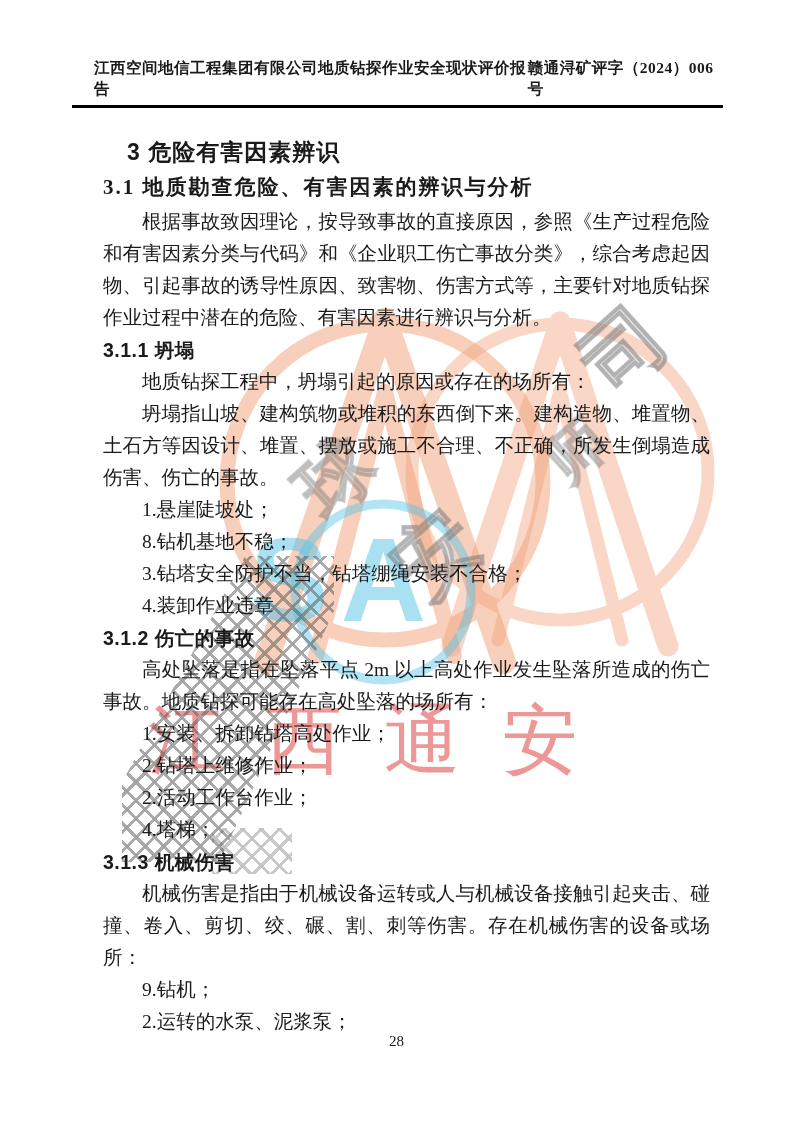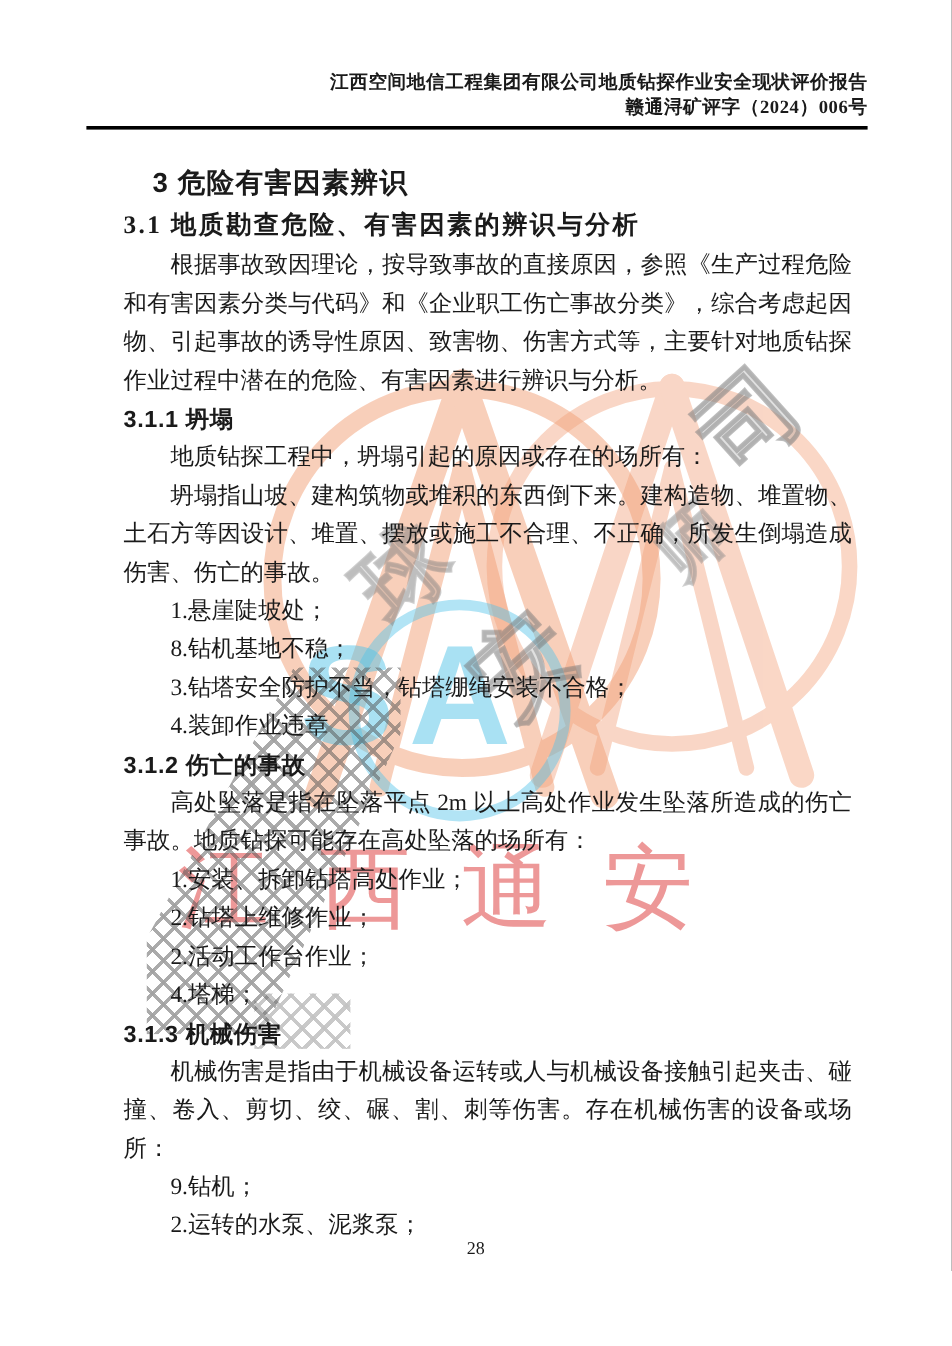--- a/index.html
+++ b/index.html
@@ -9,21 +9,20 @@
     background:#ffffff; overflow:hidden;
     font-family:"Liberation Serif","DejaVu Serif",serif;
     color:#1a1a1a;
   }
   
   .header {
     position:absolute; left:72px; right:70px; top:58px;
     display:flex; justify-content:space-between; align-items:flex-end;
     border-bottom:3px solid #000; padding-bottom:5px;
     z-index:5;
-    flex-direction:column;
   }
   .header .h-left  { font-size:15.5px; font-weight:bold; margin-left:22px; letter-spacing:.5px; }
   .header .h-right { font-size:15.5px; font-weight:bold; letter-spacing:.5px; }
   
   .content {
     position:absolute; left:103px; width:607px; top:136px; z-index:4;
   }
   .content h1 {
     font-family:"Liberation Sans","DejaVu Sans",sans-serif;
     font-size:23px; font-weight:bold; line-height:32px; letter-spacing:1px;margin-left:24px;

